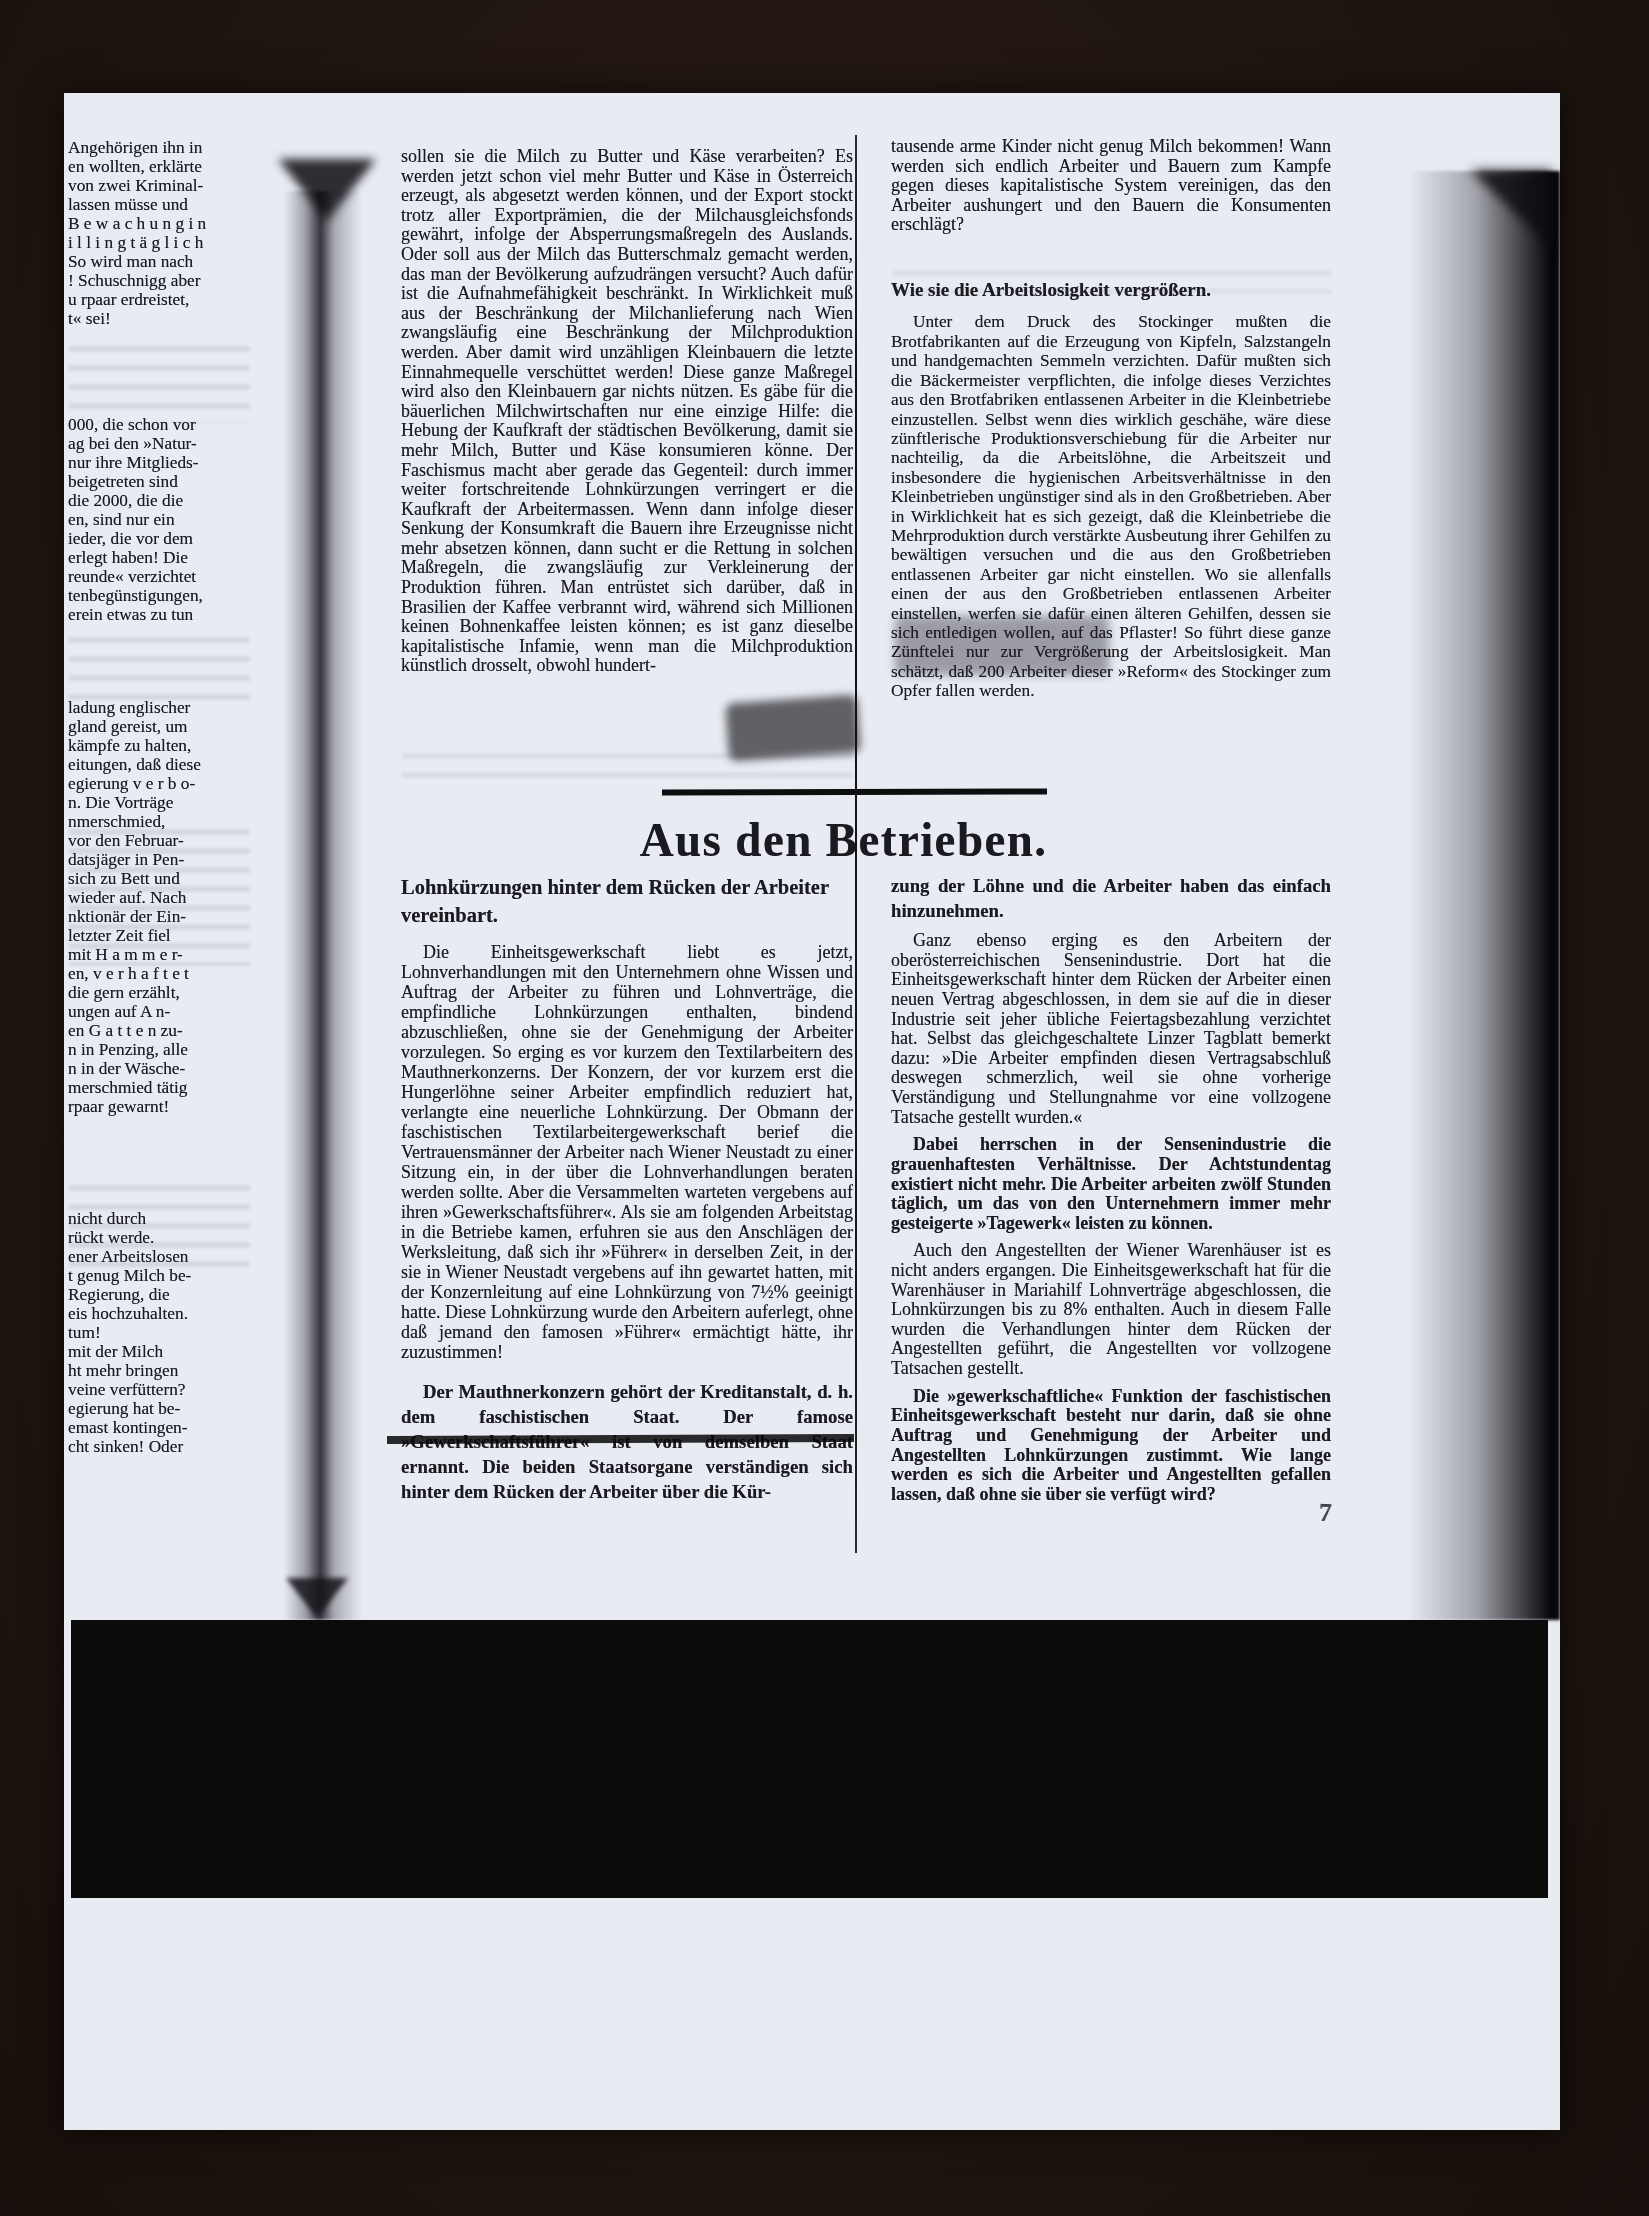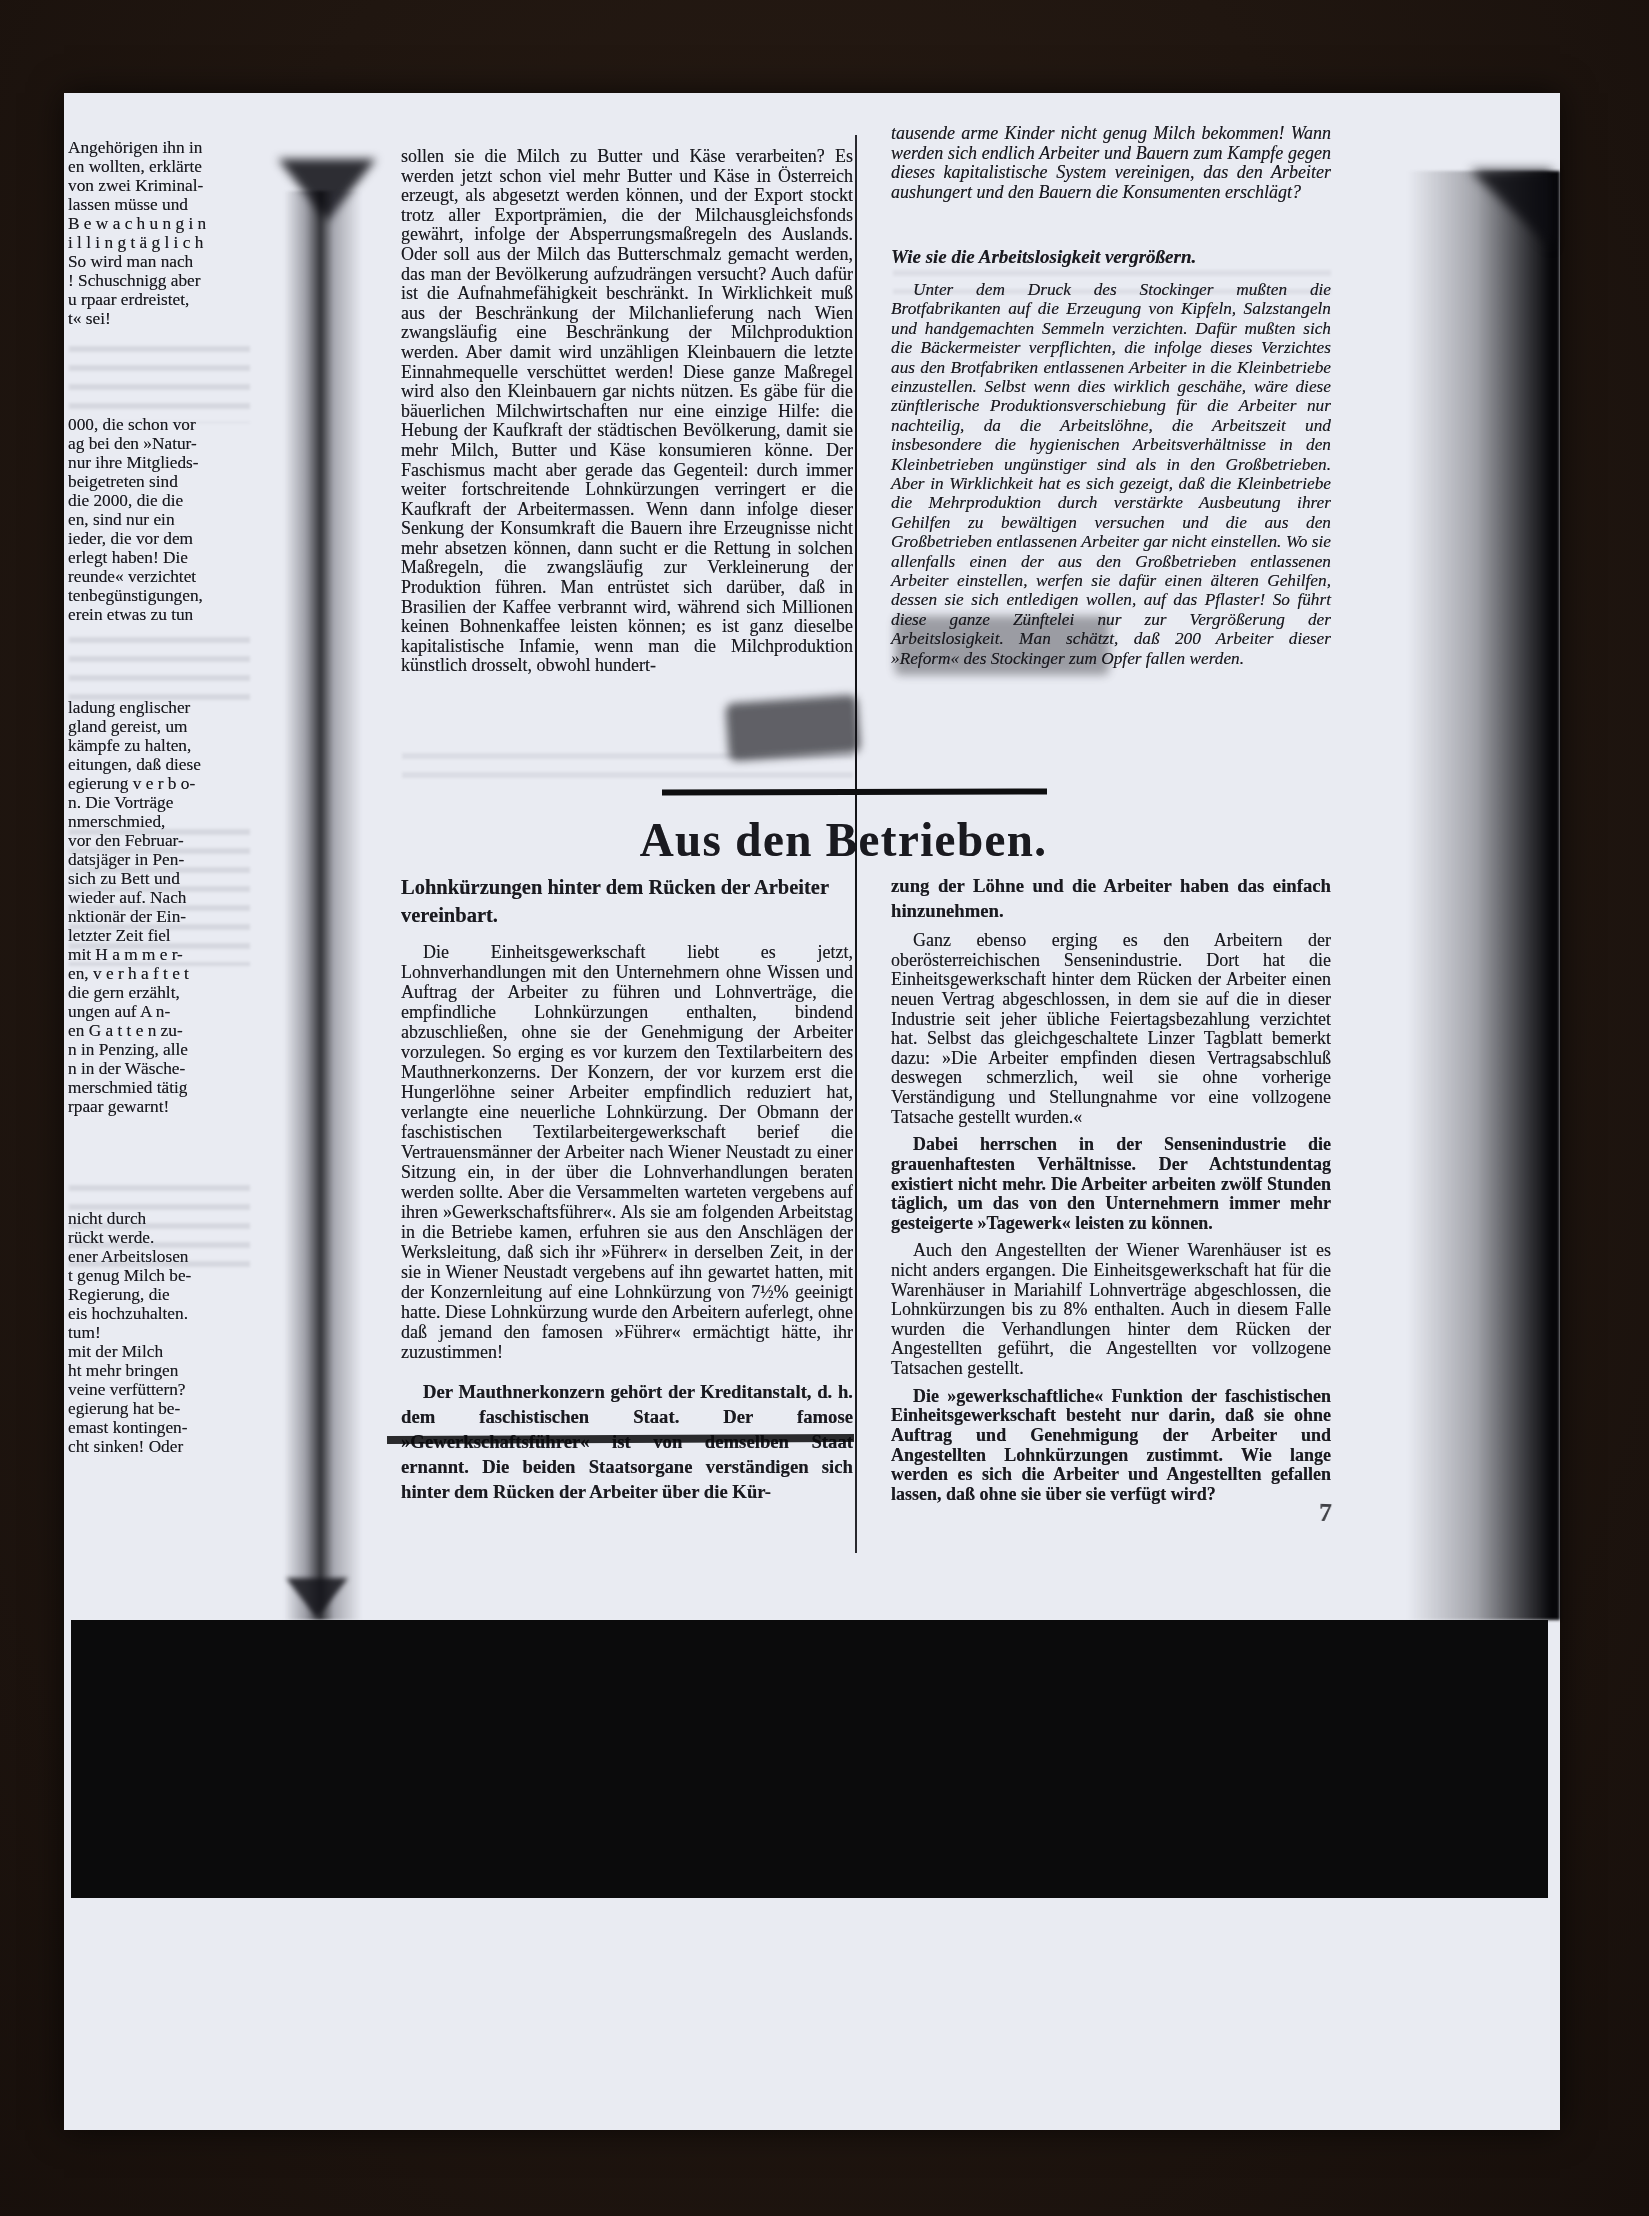--- a/index.html
+++ b/index.html
@@ -28,21 +28,21 @@
   .black-band{position:absolute;left:71px;top:1620px;width:1477px;height:278px;
     background:#0b0b0c;}
   
   .col{position:absolute;text-align:justify;}
   #left-col{left:68px;top:138px;width:182px;font-size:17.3px;line-height:19px;
     text-align:left;}
   .lblock{white-space:pre-line;}
   #left-col .g1{margin-top:87px}#left-col .g2{margin-top:74px}
   #left-col .g3{}#left-col .g4{margin-top:93px}
   #mid-col{left:401px;top:147px;width:452px;font-size:18px;line-height:19.6px;}
-  #right-top{left:891px;top:124px;width:440px;font-size:18px;line-height:19.6px;font-style:italic;}
+  #right-top{left:891px;top:137px;width:440px;font-size:18px;line-height:19.6px;}
   #right-bottom{left:891px;top:873px;width:440px;font-size:18px;line-height:19.6px;}
   .divider{position:absolute;left:855px;top:135px;width:2.3px;height:1418px;
     background:linear-gradient(#2a2a30,#121216 18%,#17171c 85%,#2a2a30);}
   .rule{position:absolute;left:662px;top:789px;width:385px;height:6px;
     background:#0e0e10;transform:rotate(-.15deg);}
   .headline{position:absolute;left:433px;top:812px;width:821px;text-align:center;
     font-size:47px;font-weight:bold;letter-spacing:1.4px;transform:scaleY(1.04);
     text-shadow:0 0 0.9px rgba(0,0,0,.55);}
   .subhead{font-weight:bold;font-size:20.5px;line-height:28px;text-align:left;}
   .art-body{margin-top:13px;}

